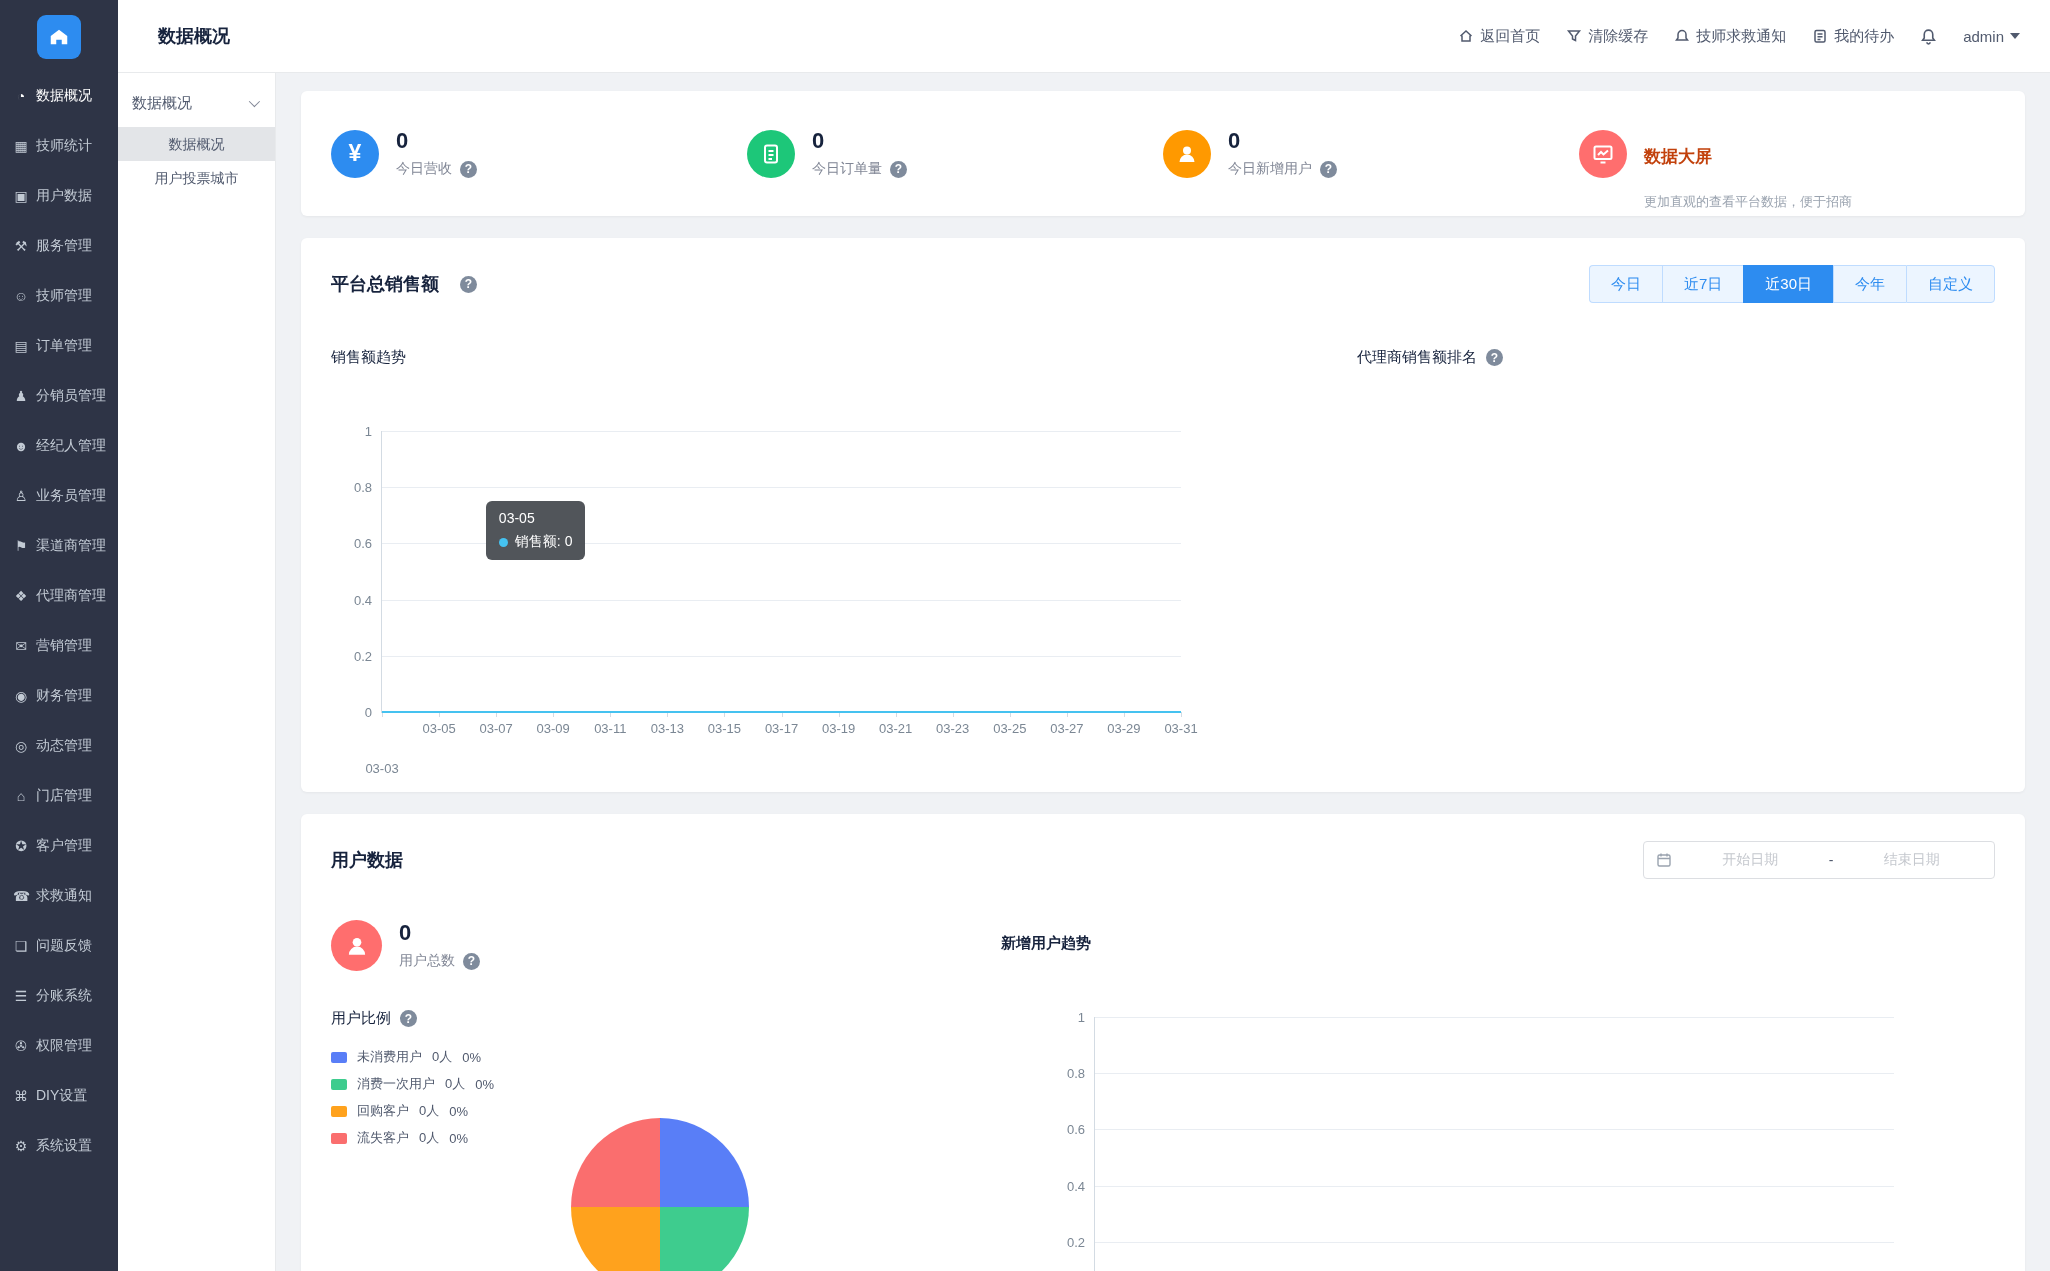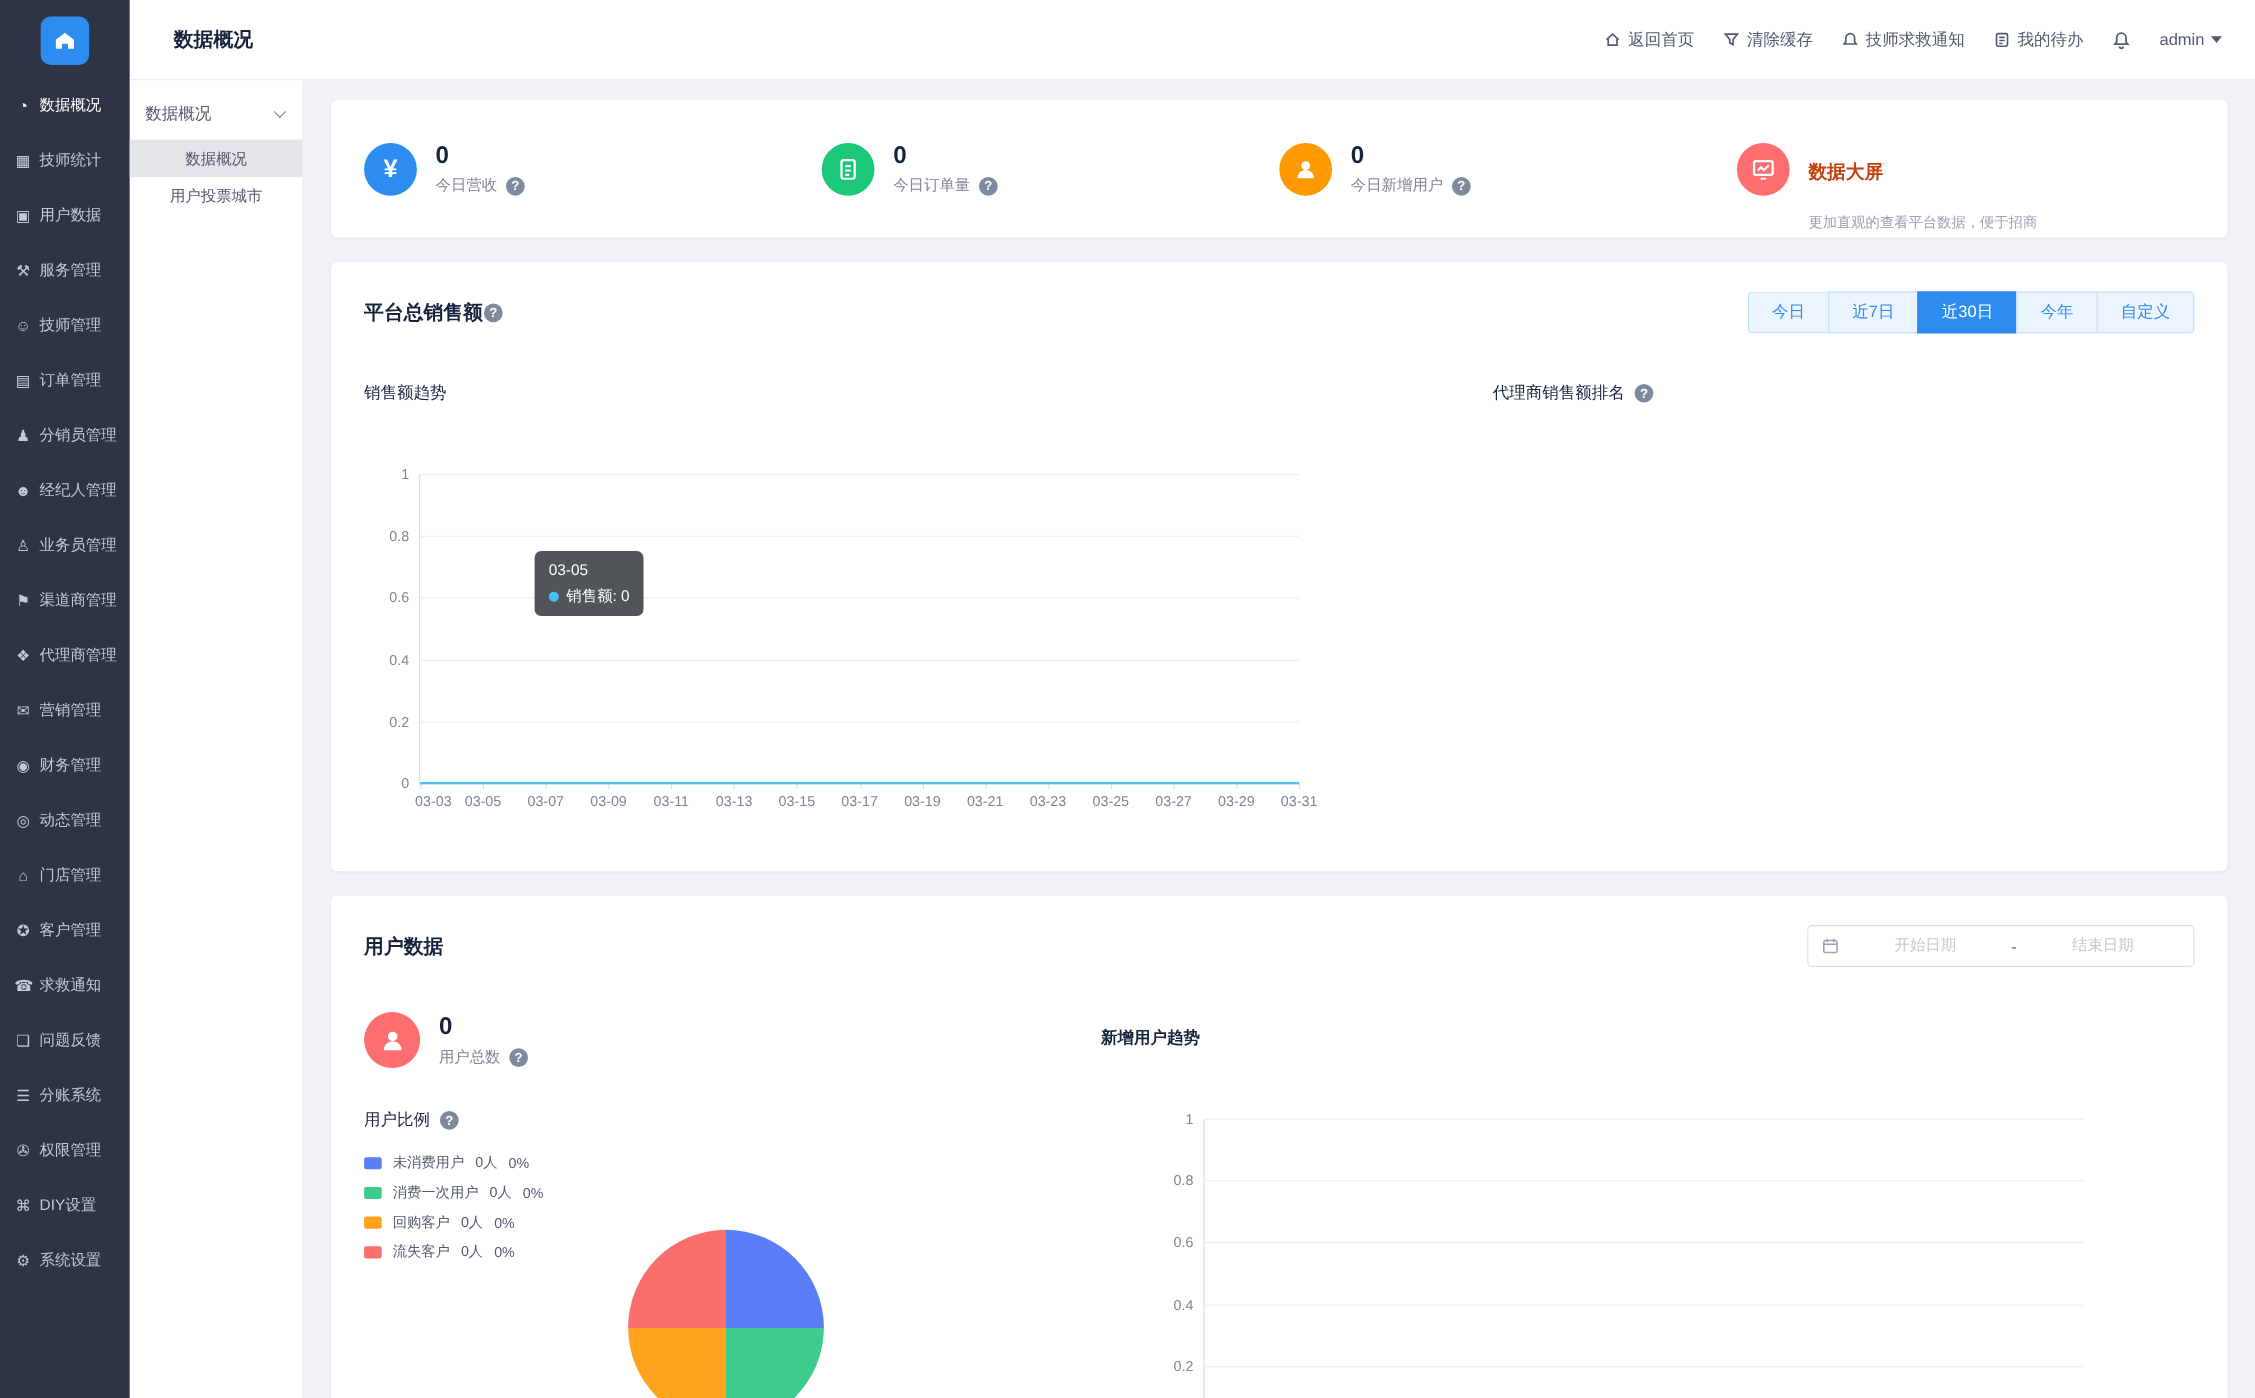--- a/index.html
+++ b/index.html
@@ -53,21 +53,21 @@
   .stat-num { font-size:22px; font-weight:bold; color:#17233d; line-height:1.1; }
   .stat-label-row { margin-top:7px; display:flex; align-items:center; gap:8px; color:#808695; font-size:14px; }
   .help { width:17px; height:17px; border-radius:50%; background:#7f8b9c; color:#fff; font-size:12px; font-weight:bold;
           display:inline-flex; align-items:center; justify-content:center; cursor:pointer; flex-shrink:0; }
   .ds-title { font-size:17px; font-weight:bold; color:#c2410c;margin-top:48px; }
   .ds-sub { margin-top:25px; font-size:13px; color:#9aa3af; max-width:330px; }
 
   
   .sales-card { margin-top:22px; height:554px; padding:26px 30px; position:relative; }
   .card-head { display:flex; align-items:center; justify-content:space-between; height:40px; }
-  .card-title-row { display:flex; align-items:center; gap:1px; }
+  .card-title-row { display:flex; align-items:center; gap:21px; }
   .card-title { font-size:18px; font-weight:bold; color:#17233d; }
   .range-group { display:flex; }
   .range-btn { padding:0 21px; height:38px; line-height:36px; font-size:15px; background:#ecf5ff; color:#2d8cf0;
                border:1px solid #bfdcff; border-right:none; cursor:pointer; white-space:nowrap; }
   .range-btn:first-child { border-radius:4px 0 0 4px; }
   .range-btn:last-child { border-right:1px solid #bfdcff; border-radius:0 4px 4px 0; }
   .range-btn.active { color:#fff; border-color:#2d8cf0; }
 
   .sales-body { display:flex; margin-top:44px; }
   .trend-section { width:1000px; flex-shrink:0; }
@@ -354,21 +354,21 @@
                   <div class="gridline" style="top: 224.8px;"></div>
                   <div class="ytick" style="top: 224.8px;">0.2</div>
                   <div class="gridline" style="top: 168.6px;"></div>
                   <div class="ytick" style="top: 168.6px;">0.4</div>
                   <div class="gridline" style="top: 112.4px;"></div>
                   <div class="ytick" style="top: 112.4px;">0.6</div>
                   <div class="gridline" style="top: 56.2px;"></div>
                   <div class="ytick" style="top: 56.2px;">0.8</div>
                   <div class="gridline" style="top: 0px;"></div>
                   <div class="ytick" style="top: 0px;">1</div>
-                  <div class="xtick" style="left: 12px;">03-03</div>
+                  <div class="xtick" style="left: 0px; margin-top: 40px;">03-03</div>
                   <div class="tickmark" style="left: 0px;"></div>
                   <div class="xtick" style="left: 57.0714px;">03-05</div>
                   <div class="tickmark" style="left: 57.0714px;"></div>
                   <div class="xtick" style="left: 114.143px;">03-07</div>
                   <div class="tickmark" style="left: 114.143px;"></div>
                   <div class="xtick" style="left: 171.214px;">03-09</div>
                   <div class="tickmark" style="left: 171.214px;"></div>
                   <div class="xtick" style="left: 228.286px;">03-11</div>
                   <div class="tickmark" style="left: 228.286px;"></div>
                   <div class="xtick" style="left: 285.357px;">03-13</div>

